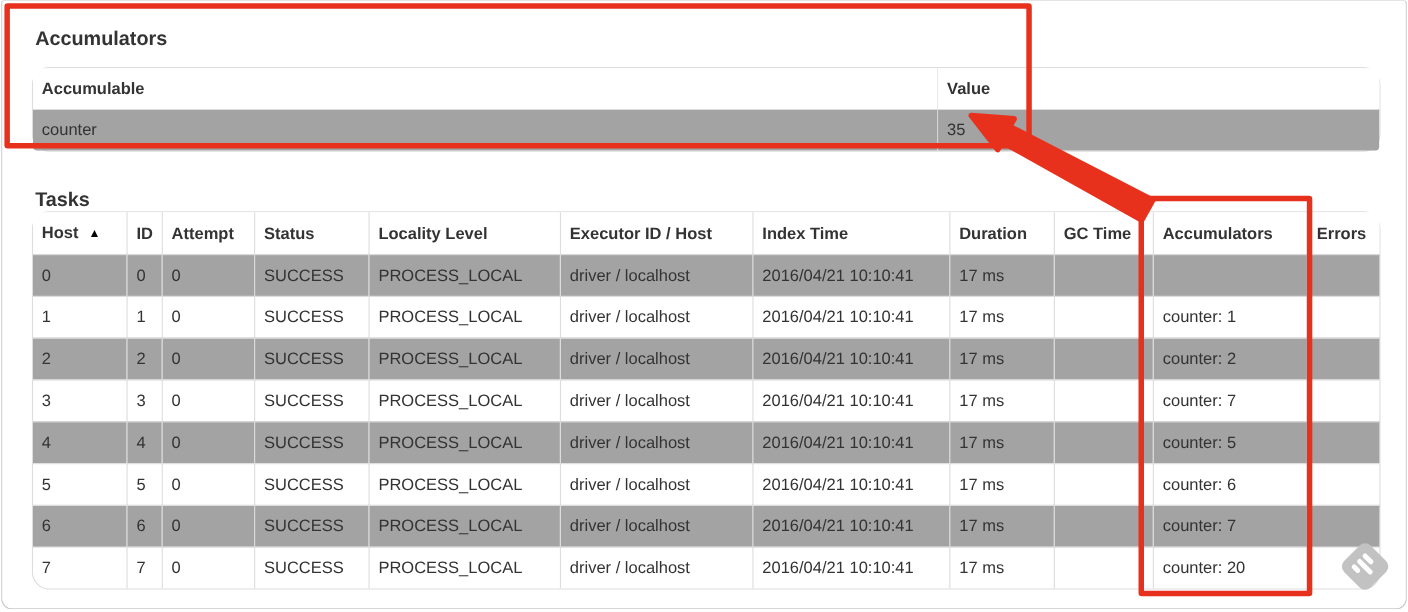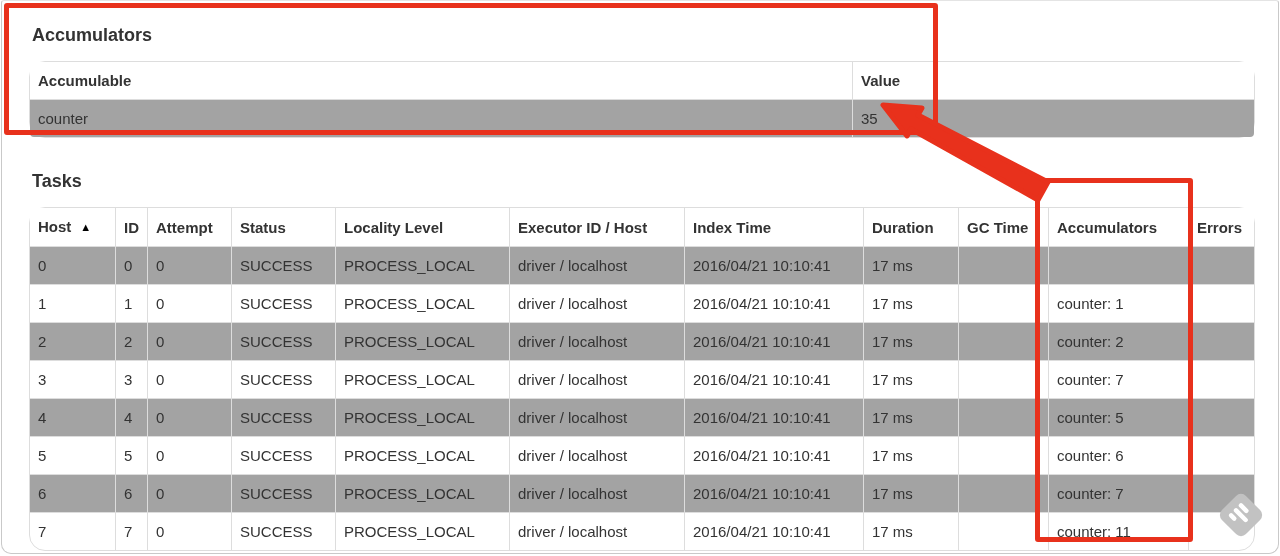--- a/index.html
+++ b/index.html
@@ -17,21 +17,21 @@
     border-top-color:#e4e4e4;
     border-radius:3px 3px 10px 10px;
     overflow:hidden;
   }
   .content { padding:24px 27px 0 27px; }
   .section-heading {
     font-size:18px; line-height:21px; font-weight:bold;
     color:#333; margin:0 0 0 3px;
   }
   #accumulators-heading { margin-bottom:15px; }
-  #tasks-heading { margin-top:33px; margin-bottom:15px; }
+  #tasks-heading { margin-top:33px; }
 
   table.tbl {
     border-collapse:separate; border-spacing:0;
     width:1226px; table-layout:fixed;
     border:1px solid #dddddd; border-radius:16px;
     font-size:15px; color:#333;
   }
   .tbl th, .tbl td {
     padding:8px; line-height:21px; text-align:left;
     border-left:1px solid #dddddd;
@@ -213,21 +213,21 @@
           <tr>
             <td>7</td>
             <td>7</td>
             <td>0</td>
             <td>SUCCESS</td>
             <td>PROCESS_LOCAL</td>
             <td>driver / localhost</td>
             <td>2016/04/21 10:10:41</td>
             <td>17 ms</td>
             <td></td>
-            <td>counter: 11</td>
+            <td>counter: 20</td>
             <td></td>
           </tr>
         </tbody>
     </table>
 
   </div>
 
   <div class="red-box" id="annotation-box-accumulators-section"></div>
   <div class="red-box" id="annotation-box-accumulators-column"></div>
 

